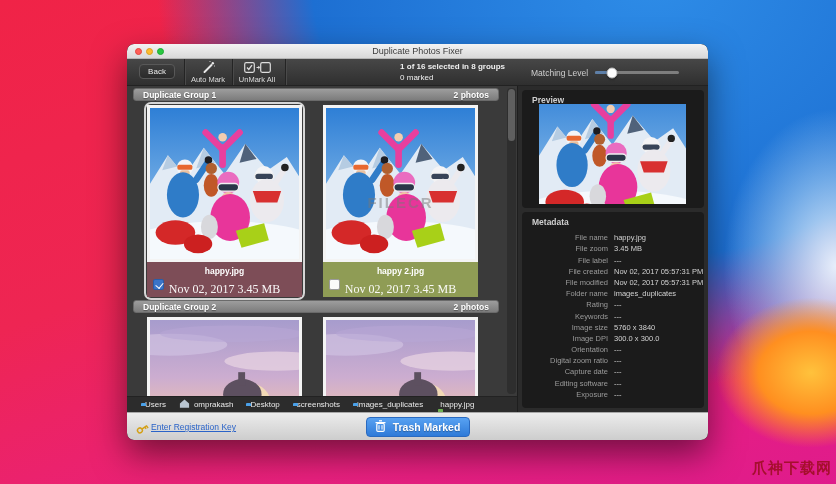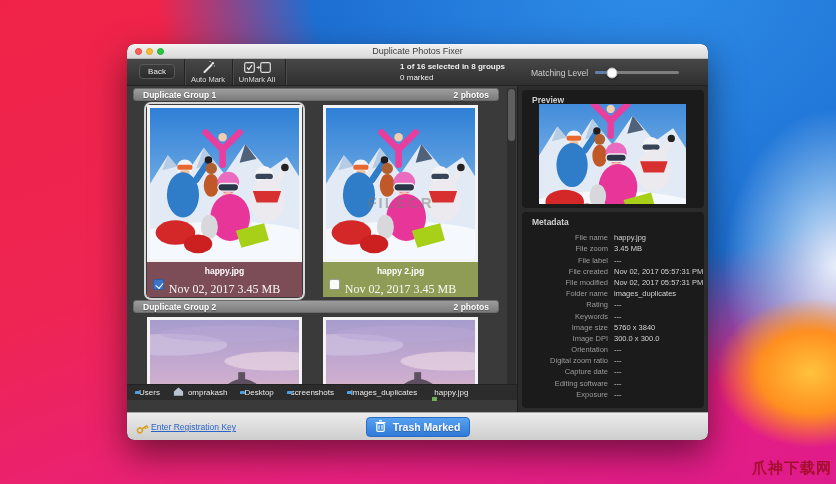--- a/index.html
+++ b/index.html
@@ -105,22 +105,22 @@
     content:""; position:absolute; left:2.5px; top:0.5px; width:3.5px; height:6px;
     border:solid #fff; border-width:0 1.5px 1.5px 0; transform:rotate(40deg);
   }
 
   
   .scrollbar { position:absolute; right:1px; top:2px; width:9px; height:306px; background:#2e2e2e; border-radius:4px; }
   .scroll-thumb { position:absolute; left:1px; right:1px; top:1px; height:52px; background:#5f5f5f; border-radius:4px; }
 
   
   .path-bar {
-    position:absolute; left:0; right:0; top:298px; height:16px; background:#2c2c2c;
-    border-top:1px solid #222; display:flex; align-items:center; gap:13px; padding:0 8px;
+    position:absolute; left:0; right:0; top:310px; height:16px; background:#2c2c2c;
+    border-top:1px solid #222; display:flex; align-items:center; gap:13px; padding:0 14px;
   }
   .path-item { display:flex; align-items:center; gap:4px; color:#e9e9e9; font-size:8px; white-space:nowrap; }
   .ic-folder { position:relative; width:10px; height:7px; background:#4aa0e8; border-radius:1px; margin-top:2px; }
   .ic-folder::before { content:""; position:absolute; left:0; top:-2px; width:5px; height:3px; background:#4aa0e8; border-radius:1px 1px 0 0; }
   .ic-home { width:11px; height:11px; }
   .ic-file { width:8px; height:10px; background:#f2f2f2; border-radius:1px; position:relative; }
   .ic-file::after { content:""; position:absolute; left:1.5px; top:4px; width:5px; height:4px; background:#6fb154; border-radius:0.5px; }
 
   
   .right-panel { position:absolute; left:390px; right:0; top:0; bottom:0; background:#2b2b2b; border-left:1px solid #1e1e1e; }

